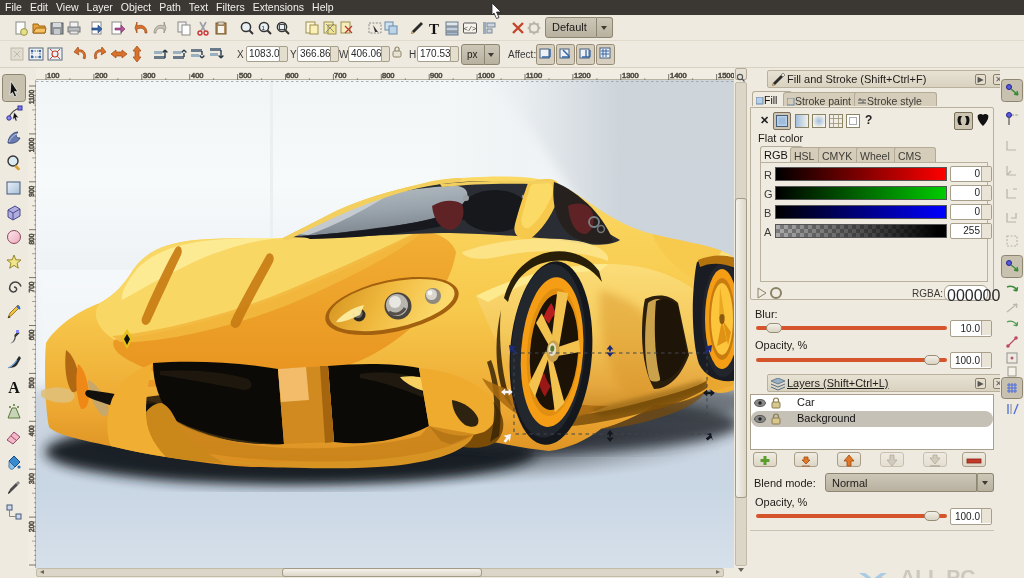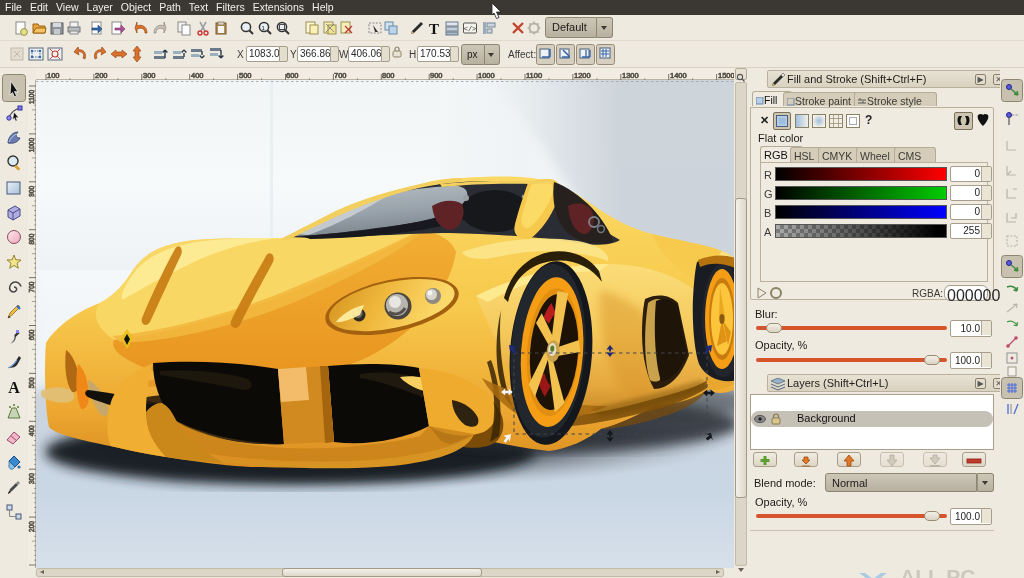--- a/index.html
+++ b/index.html
@@ -1039,25 +1039,36 @@
 <div class="sliderline" style="left:8px; top:290px; width:191px;"></div>
 <div class="sthumb" style="left:176px; top:287px;"></div>
 <div class="valbox" style="left:202px; top:284px; height:17px; padding-top:2px;">100.0<span class="sp"></span></div>
 
 <div class="ptitle" style="top:306px;">
   <svg class="abs" style="left:3px;top:3px;" width="14" height="13">
         <path d="M7,0 L14,3 L7,6 L0,3 Z" fill="#9ab0c4" stroke="#47617c" stroke-width="0.7"></path>
         <path d="M0,6 L7,9 L14,6" fill="none" stroke="#47617c" stroke-width="0.9"></path>
         <path d="M0,9 L7,12 L14,9" fill="none" stroke="#47617c" stroke-width="0.9"></path>
       </svg>
-  <span style="position:absolute;left:19px;top:2px;">Layers (Shift+Ctrl+L)</span>
+  <span style="position:absolute;left:19px;top:2px;text-decoration:underline;">Layers (Shift+Ctrl+L)</span>
   <div class="abs" style="right:26px;top:3px;width:11px;height:11px;border:1px solid #8a816c;border-radius:2px;background:#e4ddcd;font-size:8px;text-align:center;color:#555;">▶</div>
   <div class="abs" style="right:8px;top:3px;width:11px;height:11px;border:1px solid #8a816c;border-radius:2px;background:#e4ddcd;font-size:8px;text-align:center;color:#555;">✕</div>
 </div>
 <div class="abs" style="left:2px; top:326px; width:244px; height:56px; background:#fff; border:1px solid #a99f8a;">
+  <div class="abs" style="left:0; top:0; width:242px; height:16px; background:#fff; color:#1a1a1a; font-size:11px;">
+    <svg class="abs" style="left:3px;top:3px;" width="12" height="10">
+          <ellipse cx="6" cy="5" rx="5.5" ry="3.6" fill="#888" stroke="#444" stroke-width="0.8"></ellipse>
+          <circle cx="6" cy="5" r="1.7" fill="#222"></circle>
+        </svg>
+    <svg class="abs" style="left:20px;top:2px;" width="10" height="12">
+          <rect x="1" y="5" width="8" height="6" rx="1" fill="#d8c890" stroke="#8a7a4a"></rect>
+          <path d="M2.5,5 v-1.5 a2.5,2.5 0 0 1 5,0 V5" fill="none" stroke="#8a7a4a" stroke-width="1.2"></path>
+        </svg>
+    <span style="position:absolute;left:46px;top:1px;">Car</span>
+  </div>
   <div class="abs" style="left:0; top:16px; width:242px; height:16px; background:#c6c1b6; color:#111; font-size:11px;border-radius:8px;">
     <svg class="abs" style="left:3px;top:3px;" width="12" height="10">
           <ellipse cx="6" cy="5" rx="5.5" ry="3.6" fill="#888" stroke="#444" stroke-width="0.8"></ellipse>
           <circle cx="6" cy="5" r="1.7" fill="#222"></circle>
         </svg>
     <svg class="abs" style="left:20px;top:2px;" width="10" height="12">
           <rect x="1" y="5" width="8" height="6" rx="1" fill="#d8c890" stroke="#8a7a4a"></rect>
           <path d="M2.5,5 v-1.5 a2.5,2.5 0 0 1 5,0 V5" fill="none" stroke="#8a7a4a" stroke-width="1.2"></path>
         </svg>
     <span style="position:absolute;left:46px;top:1px;">Background</span>

